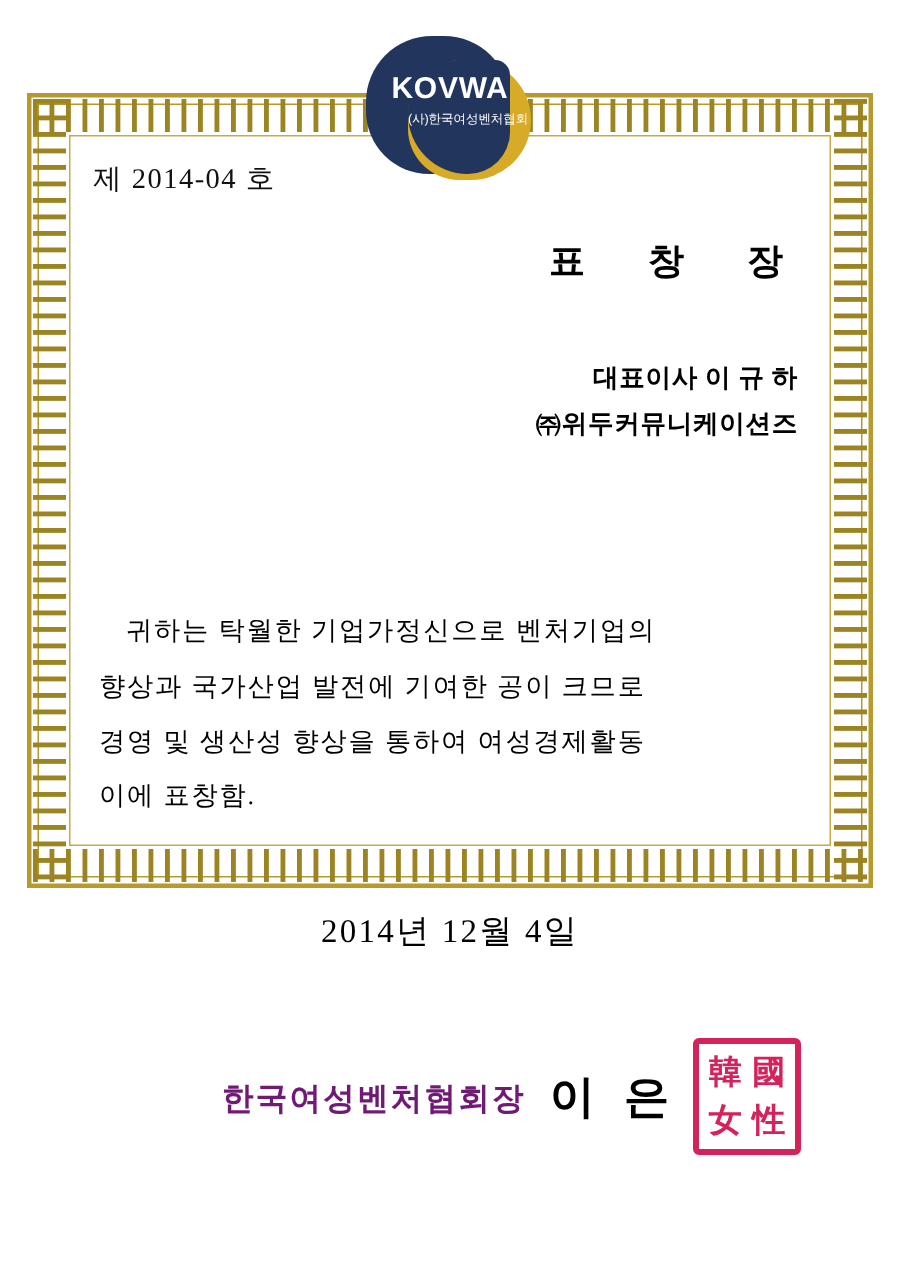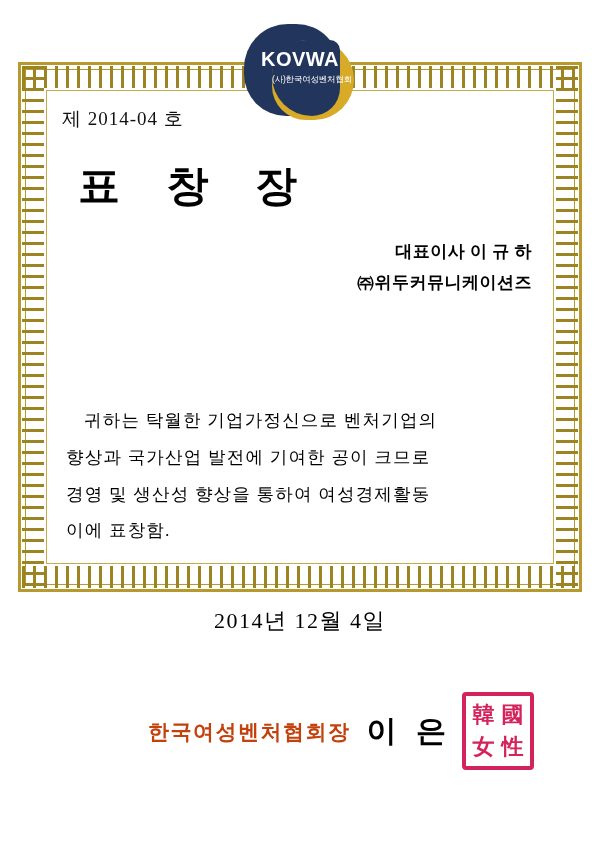--- a/index.html
+++ b/index.html
@@ -162,22 +162,22 @@
     top: 10px;
     font-size: 19px;
     letter-spacing: 1px;
     color: #111;
   }
 
   .cert-title {
     position: absolute;
     left: 0; right: 0;
     top: 62px;
-    text-align: left;
-    font-size: 42px;
+    text-align: right;
+    font-size: 24px;
     font-weight: bold;
     letter-spacing: 18px;
     text-indent: 18px;
     color: #000;
   }
 
   .recipient {
     position: absolute;
     right: 8px;
     top: 140px;
@@ -219,21 +219,21 @@
     right: 0;
     top: 615px;
     display: flex;
     align-items: center;
     justify-content: center;
   }
   .sig-org {
     font-size: 21px;
     font-weight: bold;
     letter-spacing: 1.5px;
-    color: #c2410c;
+    color: #701a75;
   }
   .sig-name {
     font-size: 30px;
     font-weight: bold;
     letter-spacing: 6px;
     margin-left: 16px;
     color: #000;
   }
 
   

